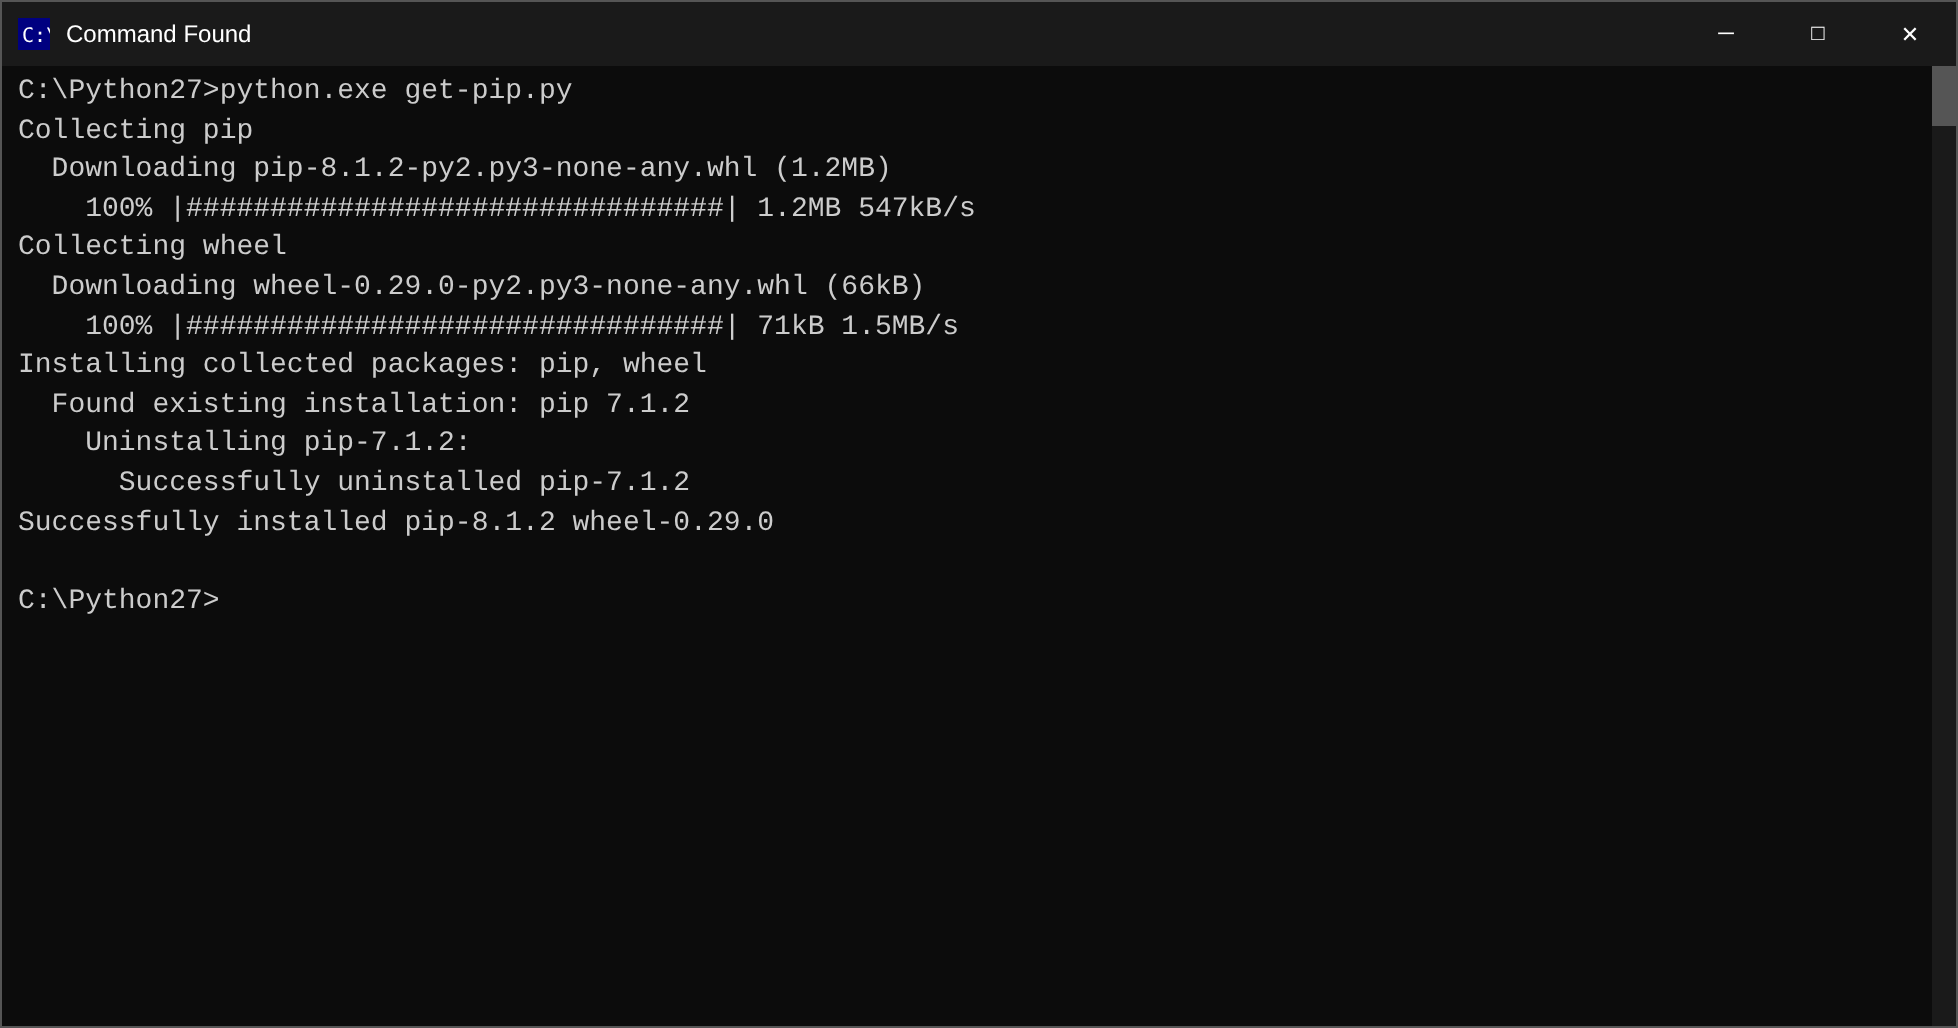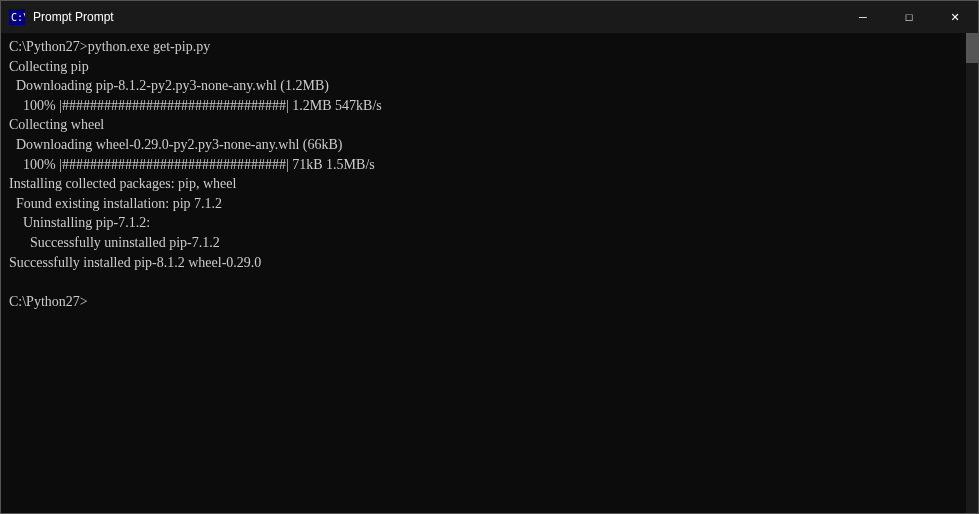--- a/index.html
+++ b/index.html
@@ -82,21 +82,21 @@
     .console-content {
       flex: 1;
       background: #0c0c0c;
       padding: 4px 8px;
       overflow: hidden;
       position: relative;
     }
 
     .console-text {
       color: #cccccc;
-      font-family: Liberation Serif, serif;
+      font-family: Liberation Mono, monospace;
       font-size: 14px;
       line-height: 1.4;
       white-space: pre;
     }
 
     .scrollbar {
       position: absolute;
       right: 0;
       top: 0;
       width: 12px;
@@ -117,21 +117,21 @@
 
 <div class="window">
   <div class="titlebar">
     <div class="titlebar-left">
       <div class="titlebar-icon">
         <svg viewBox="0 0 16 16" xmlns="http://www.w3.org/2000/svg">
           <rect width="16" height="16" fill="#000080"></rect>
           <text x="2" y="12" font-size="10" fill="white" font-family="monospace">C:\</text>
         </svg>
       </div>
-      <span class="titlebar-title">Prompt Prompt</span>
+      <span class="titlebar-title">Command Found</span>
     </div>
     <div class="titlebar-controls">
       <button class="titlebar-btn">─</button>
       <button class="titlebar-btn">□</button>
       <button class="titlebar-btn close-btn">✕</button>
     </div>
   </div>
 
   <div class="console-content">
     <div class="console-text" id="console-output">C:\Python27&gt;python.exe get-pip.py

